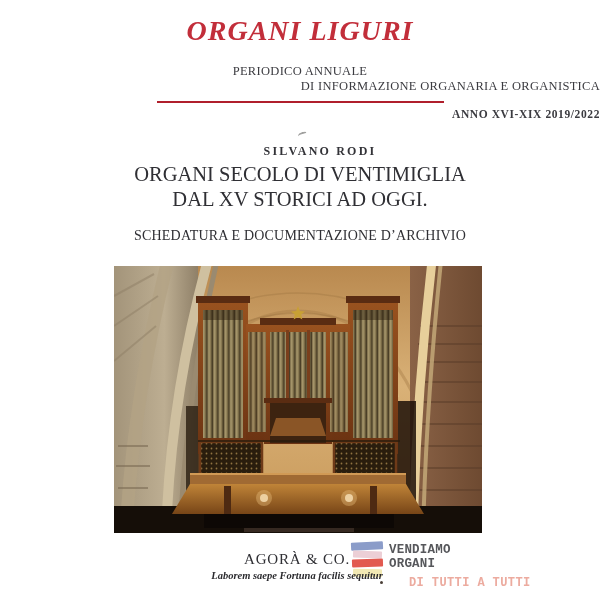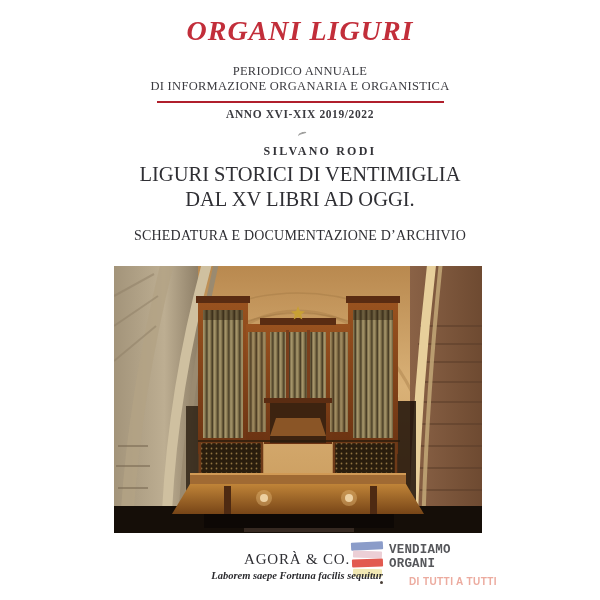--- a/index.html
+++ b/index.html
@@ -7,26 +7,26 @@
     position:relative; width:600px; height:600px; background:#ffffff;
     font-family:"Liberation Serif", serif; overflow:hidden;
   }
   .center { position:absolute; left:0; right:0; text-align:center; }
 
   .masthead-title {
     top:15px; font-size:28px; letter-spacing:1px;
     color:var(--title-red,#c22e3a); font-weight:600;font-style:italic;
   }
   .masthead-sub1 { top:48px;  font-size:12.5px; color:#3b3b40; letter-spacing:0.3px;margin-top:16px; }
-  .masthead-sub2 { top:79px;  font-size:12.5px; color:#3b3b40; letter-spacing:0.3px; }
+  .masthead-sub2 { top:79px;  font-size:12.5px; color:#3b3b40; letter-spacing:0.3px;text-align:right; }
   .red-rule {
     position:absolute; top:101px; left:157px; width:287px; height:2px;
     background:var(--rule-red,#b01f2c);
   }
-  .issue { top:108px; font-size:11.5px; font-weight:bold; color:#3b3b40; letter-spacing:0.6px; }
+  .issue { top:108px; font-size:11.5px; font-weight:bold; color:#3b3b40; letter-spacing:0.6px;text-align:right; }
   .ornament {
     position:absolute; top:132px; left:298px; width:9px; height:4px;
     border-top:2px solid #8a8a88; border-radius:60% 40% 50% 50%;
     transform:rotate(-14deg); opacity:.8;
   }
   .author { top:144px; font-size:12px; font-weight:bold; color:#333338; letter-spacing:2.2px;margin-left:40px; }
   .book-title-1 { top:163px; font-size:20.5px; color:#2f2f34; }
   .book-title-2 { top:188px; font-size:20.5px; color:#2f2f34; }
   .book-subtitle { top:217px; font-size:14px; color:#2f2f34; letter-spacing:0.2px;margin-top:11px; }
 
@@ -50,40 +50,40 @@
   .logo-dot { position:absolute; left:30px; top:39px; width:3px; height:3px; border-radius:50%; background:#4a3f38; }
 
   .seller-name {
     position:absolute; left:389px; top:544px;
     font-family:Liberation Mono, monospace; font-weight:bold;
     font-size:12.5px; line-height:13.5px; letter-spacing:0.2px;
     color:var(--logo-text,#56575b); z-index:2;
   }
   .seller-tagline {
     position:absolute; left:389px; top:576px;
-    font-family:Liberation Sans, sans-serif; font-weight:bold;
-    font-size:10px; letter-spacing:0.4px;
+    font-family:Liberation Mono, monospace; font-weight:bold;
+    font-size:12px; letter-spacing:0.4px;
     color:var(--logo-tagline,#ecab9f); z-index:2;padding-left:20px;
   }
 </style>
 </head>
 <body>
 
 <div class="cover">
 
   <div class="center masthead-title">ORGANI LIGURI</div>
   <div class="center masthead-sub1">PERIODICO ANNUALE</div>
   <div class="center masthead-sub2">DI INFORMAZIONE ORGANARIA E ORGANISTICA</div>
   <div class="red-rule"></div>
   <div class="center issue">ANNO XVI-XIX 2019/2022</div>
   <div class="ornament"></div>
 
   <div class="center author">SILVANO RODI</div>
-  <div class="center book-title-1">LIGURI STORICI DI VENTIMIGLIA</div>
-  <div class="center book-title-2">DAL XV LIBRI AD OGGI.</div>
+  <div class="center book-title-1">ORGANI SECOLO DI VENTIMIGLIA</div>
+  <div class="center book-title-2">DAL XV STORICI AD OGGI.</div>
   <div class="center book-subtitle">SCHEDATURA E DOCUMENTAZIONE D’ARCHIVIO</div>
 
   <div class="photo-frame">
     <svg viewBox="0 0 368 267" width="368" height="267">
       <defs>
         <linearGradient id="gVault" x1="0" y1="0" x2="0" y2="1">
           <stop offset="0" stop-color="#b9894f"></stop>
             <stop offset="0.45" stop-color="#d9b177"></stop>
             <stop offset="1" stop-color="#c79757"></stop>
         </linearGradient>

